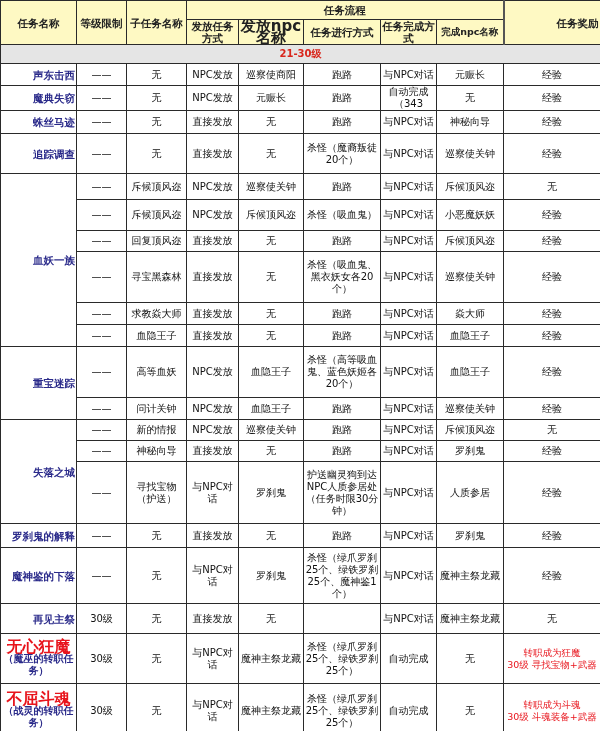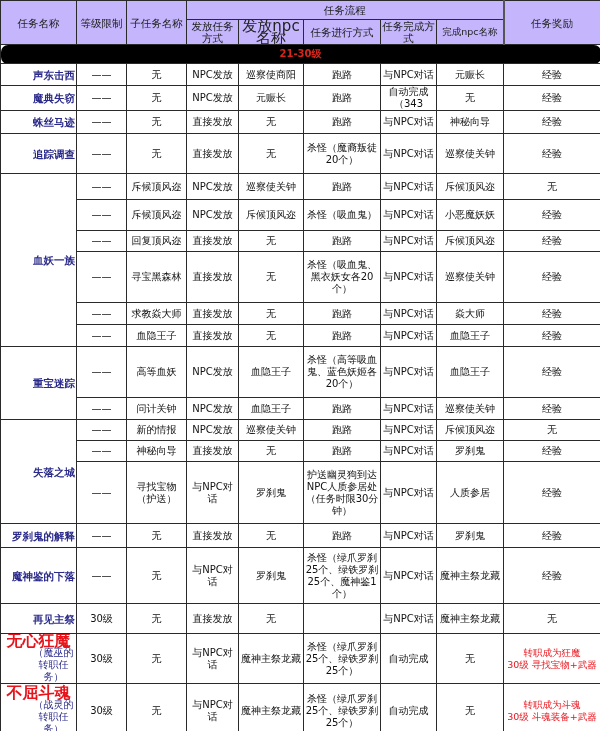--- a/index.html
+++ b/index.html
@@ -1,25 +1,25 @@
 <!DOCTYPE html>
 <html><head>
 <meta charset="utf-8">
 <style>
   html, body { margin:0; padding:0; background:#ffffff; }
   body { width:600px; height:731px; overflow:hidden; font-family:"DejaVu Sans", sans-serif; }
   table { border-collapse:collapse; table-layout:fixed; width:600px; }
   td, th { border:1px solid #2a2a2a; text-align:center; vertical-align:middle; font-size:10px; line-height:12px; color:#111; padding:0 1px; overflow:hidden; }
-  th { background:#c4b5fd; font-weight:normal; font-size:10.5px; color:#222; }
-  .band td { background:#000000; color:#d9261c; font-weight:bold; height:18px;border-radius:7px; }
+  th { background:#fef9c3; font-weight:bold; font-size:10.5px; color:#222; }
+  .band td { background:#e5e5e5; color:#d9261c; font-weight:bold; height:18px; }
   .name { color:#2a2a8a; font-weight:bold; font-size:10.5px;text-align:right; }
   .name-red { color:#e8141c; font-weight:bold; font-size:16px; }
-  .name-sub { color:#2a2a8a; font-weight:normal;padding-left:30px; }
+  .name-sub { color:#2a2a8a; font-weight:bold; }
   .reward-red { color:#e8141c; font-size:9.5px; }
-  .thick-r { border-right:2px solid #555; }
+  .thick-r { border-right:2px solid #555;text-align:right; }
 </style>
 </head>
 <body>
 
 <table>
   <colgroup>
     <col style="width:76px">
       <col style="width:50px">
       <col style="width:60px">
       <col style="width:52px">

